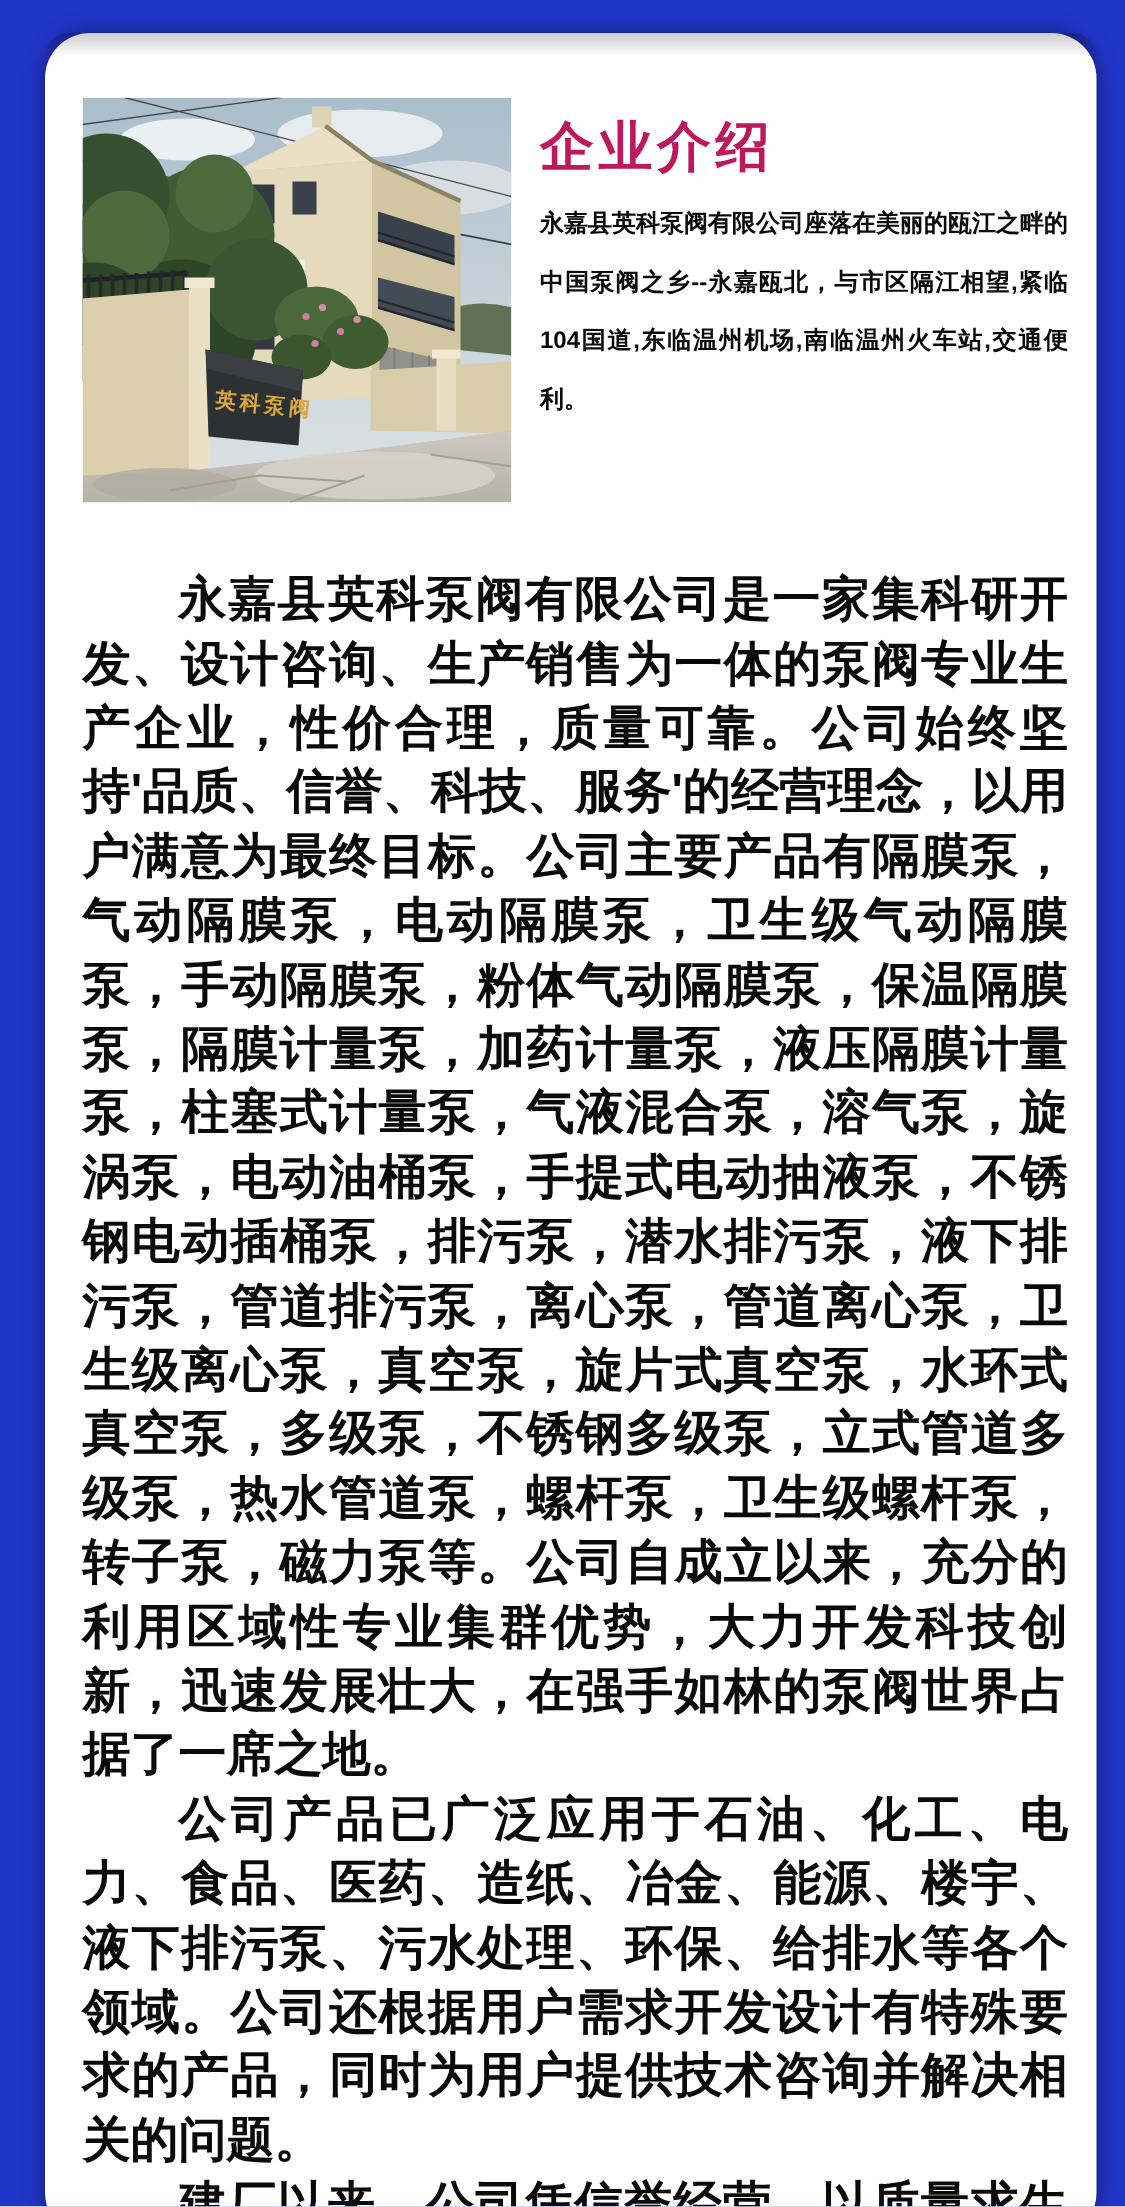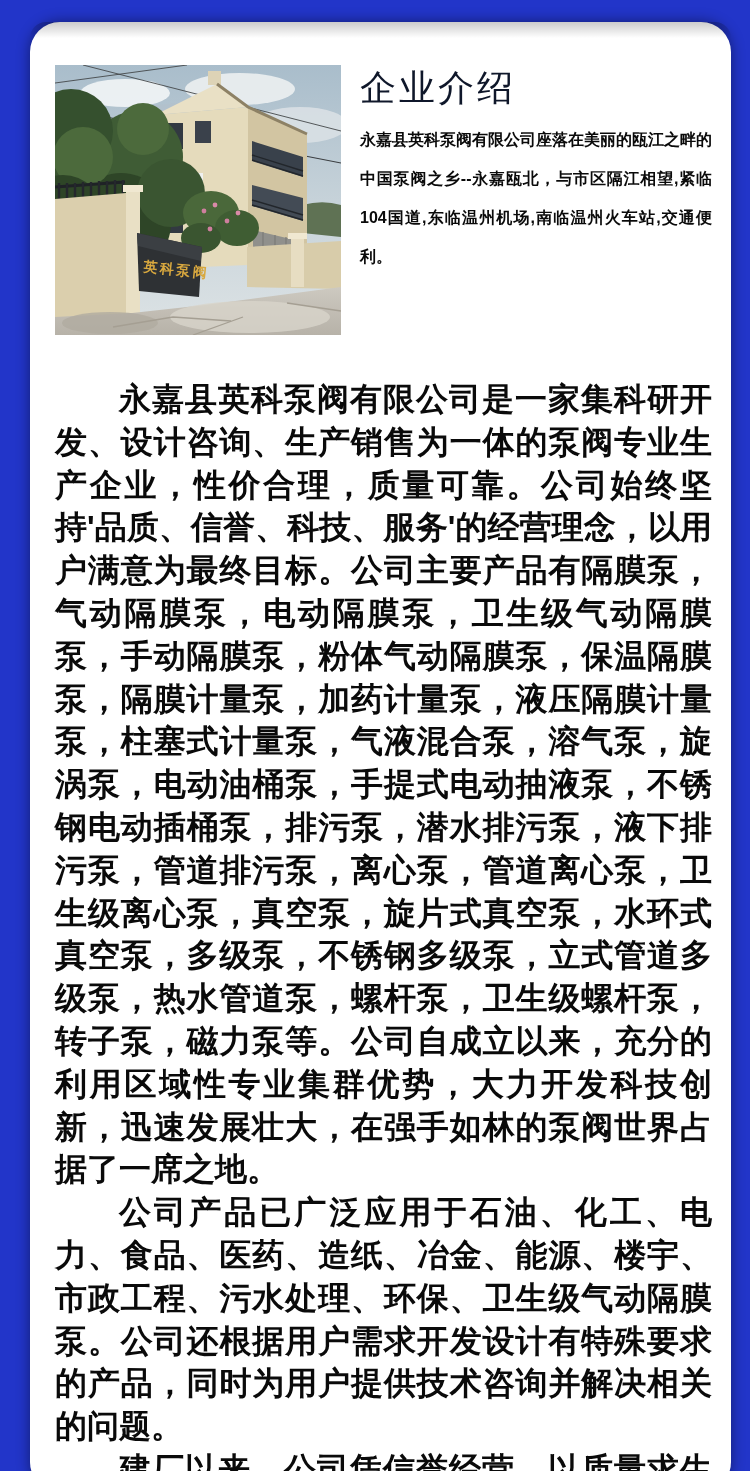--- a/index.html
+++ b/index.html
@@ -18,22 +18,23 @@
     content:""; position:absolute; top:0; left:0; right:0; height:16px;
     border-radius:30px 30px 0 0; pointer-events:none;
     background:linear-gradient(to bottom, rgba(0,0,0,0.20), rgba(0,0,0,0));
   }
   .content { position:relative; padding:43px 19px 0 25px; }
   .header-row { display:flex; align-items:flex-start; }
   .photo-wrap { flex:0 0 auto; width:286px; height:270px; overflow:hidden; }
   .photo-wrap svg { display:block; width:286px; height:270px; }
   .header-col { flex:1 1 auto; margin-left:19px; min-width:0; }
   .page-title {
-    font-size:36px; line-height:46px; font-weight:400; color:#0f172a;
+    font-size:36px; line-height:46px; font-weight:700; color:#be185d;
     letter-spacing:3px;
+    margin-top:10px;
   }
   .intro {
     margin-top:9px; font-size:16px; line-height:39px; font-weight:700;
     color:#0a0a0a; text-align:justify; overflow-wrap:break-word;
   }
   .body-text {
     margin-top:43px; font-size:32px; line-height:42.8px; font-weight:700;
     color:#0a0a0a; text-align:justify; overflow-wrap:break-word;
   }
   .body-text p { text-indent:2em; margin:0; }
@@ -154,19 +155,19 @@
         </div>
 
         <div class="header-col">
           <div class="page-title">企业介绍</div>
           <div class="intro">永嘉县英科泵阀有限公司座落在美丽的瓯江之畔的中国泵阀之乡--永嘉瓯北，与市区隔江相望,紧临104国道,东临温州机场,南临温州火车站,交通便利。</div>
         </div>
       </div>
 
       <div class="body-text">
         <p>永嘉县英科泵阀有限公司是一家集科研开发、设计咨询、生产销售为一体的泵阀专业生产企业，性价合理，质量可靠。公司始终坚持'品质、信誉、科技、服务'的经营理念，以用户满意为最终目标。公司主要产品有隔膜泵，气动隔膜泵，电动隔膜泵，卫生级气动隔膜泵，手动隔膜泵，粉体气动隔膜泵，保温隔膜泵，隔膜计量泵，加药计量泵，液压隔膜计量泵，柱塞式计量泵，气液混合泵，溶气泵，旋涡泵，电动油桶泵，手提式电动抽液泵，不锈钢电动插桶泵，排污泵，潜水排污泵，液下排污泵，管道排污泵，离心泵，管道离心泵，卫生级离心泵，真空泵，旋片式真空泵，水环式真空泵，多级泵，不锈钢多级泵，立式管道多级泵，热水管道泵，螺杆泵，卫生级螺杆泵，转子泵，磁力泵等。公司自成立以来，充分的利用区域性专业集群优势，大力开发科技创新，迅速发展壮大，在强手如林的泵阀世界占据了一席之地。</p>
-        <p>公司产品已广泛应用于石油、化工、电力、食品、医药、造纸、冶金、能源、楼宇、市政工程、污水处理、环保、卫生级气动隔膜泵。公司还根据用户需求开发设计有特殊要求的产品，同时为用户提供技术咨询并解决相关的问题。</p>
+        <p>公司产品已广泛应用于石油、化工、电力、食品、医药、造纸、冶金、能源、楼宇、液下排污泵、污水处理、环保、给排水等各个领域。公司还根据用户需求开发设计有特殊要求的产品，同时为用户提供技术咨询并解决相关的问题。</p>
         <p>建厂以来，公司凭信誉经营、以质量求生存，在强手如林的泵阀世界占据了一席之地，产品市场覆盖全国，并销往东南亚等地区，为其电力、石化、酿造、造纸行业等系统工程提供过硬的产品和完善的服务。今日的英科泵阀以日新月异的变化、与时俱进的精神与您共创21世纪辉煌！</p>
       </div>
 
     </div>
   </div>
 </div>
 
 </body></html>

